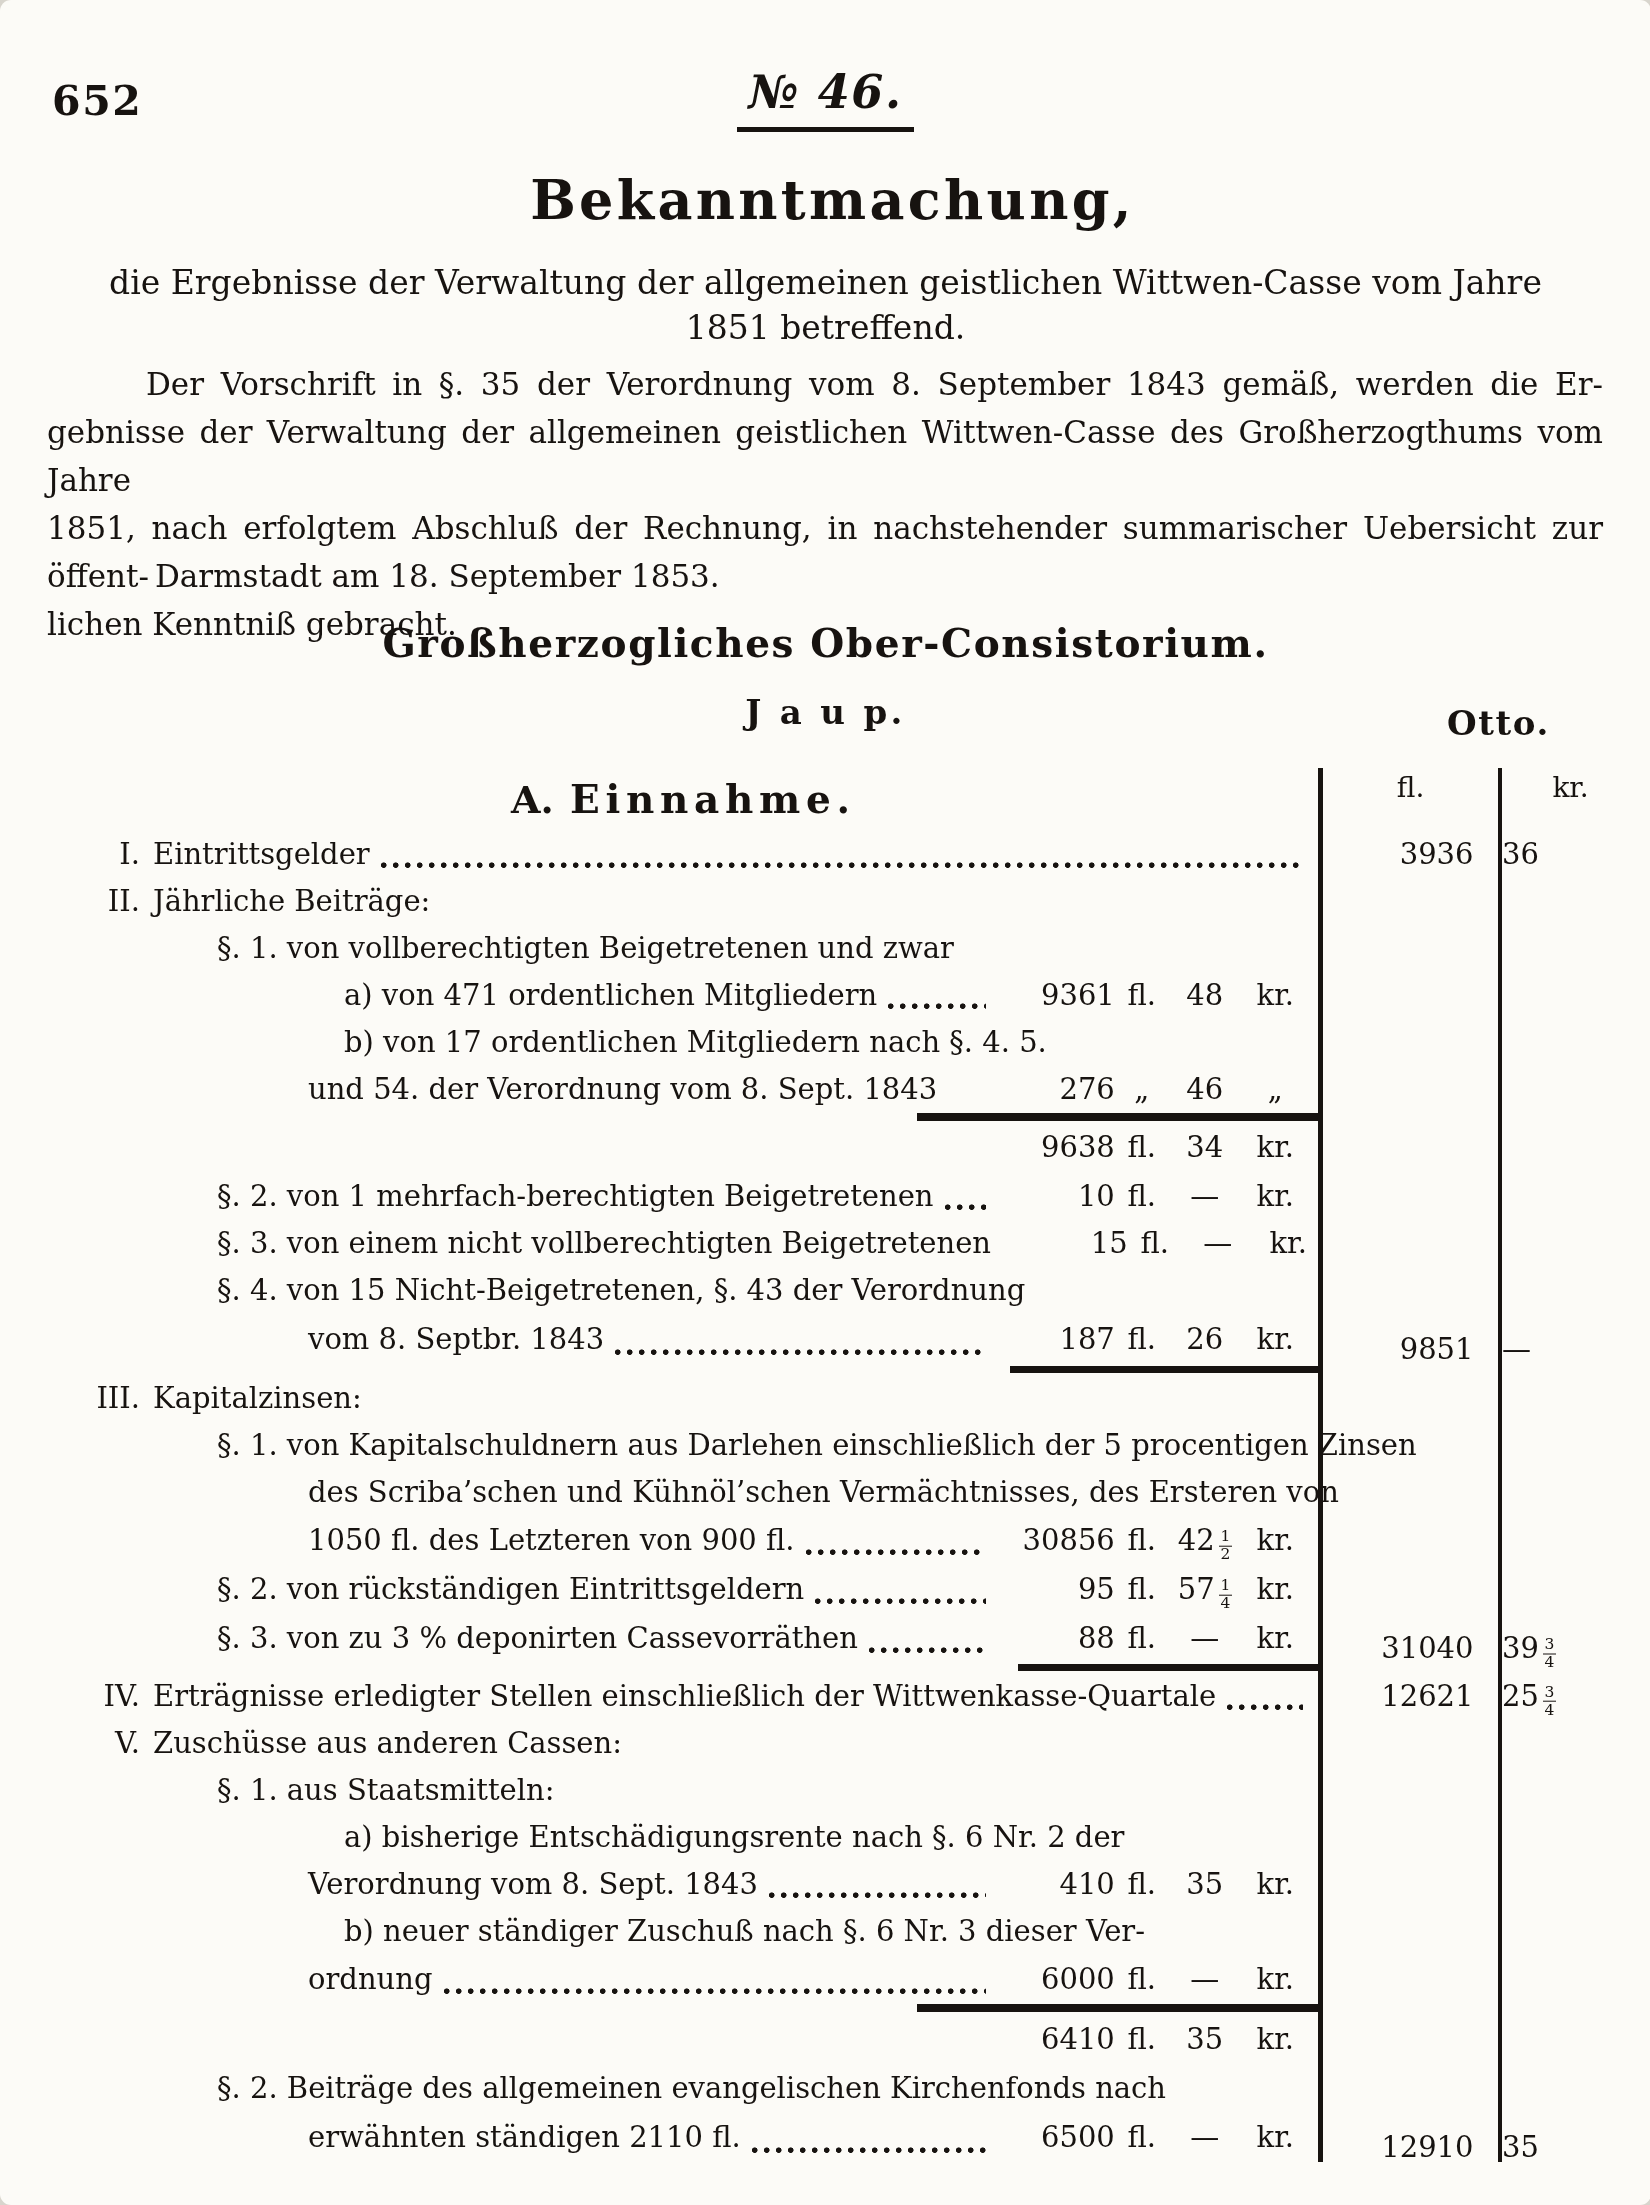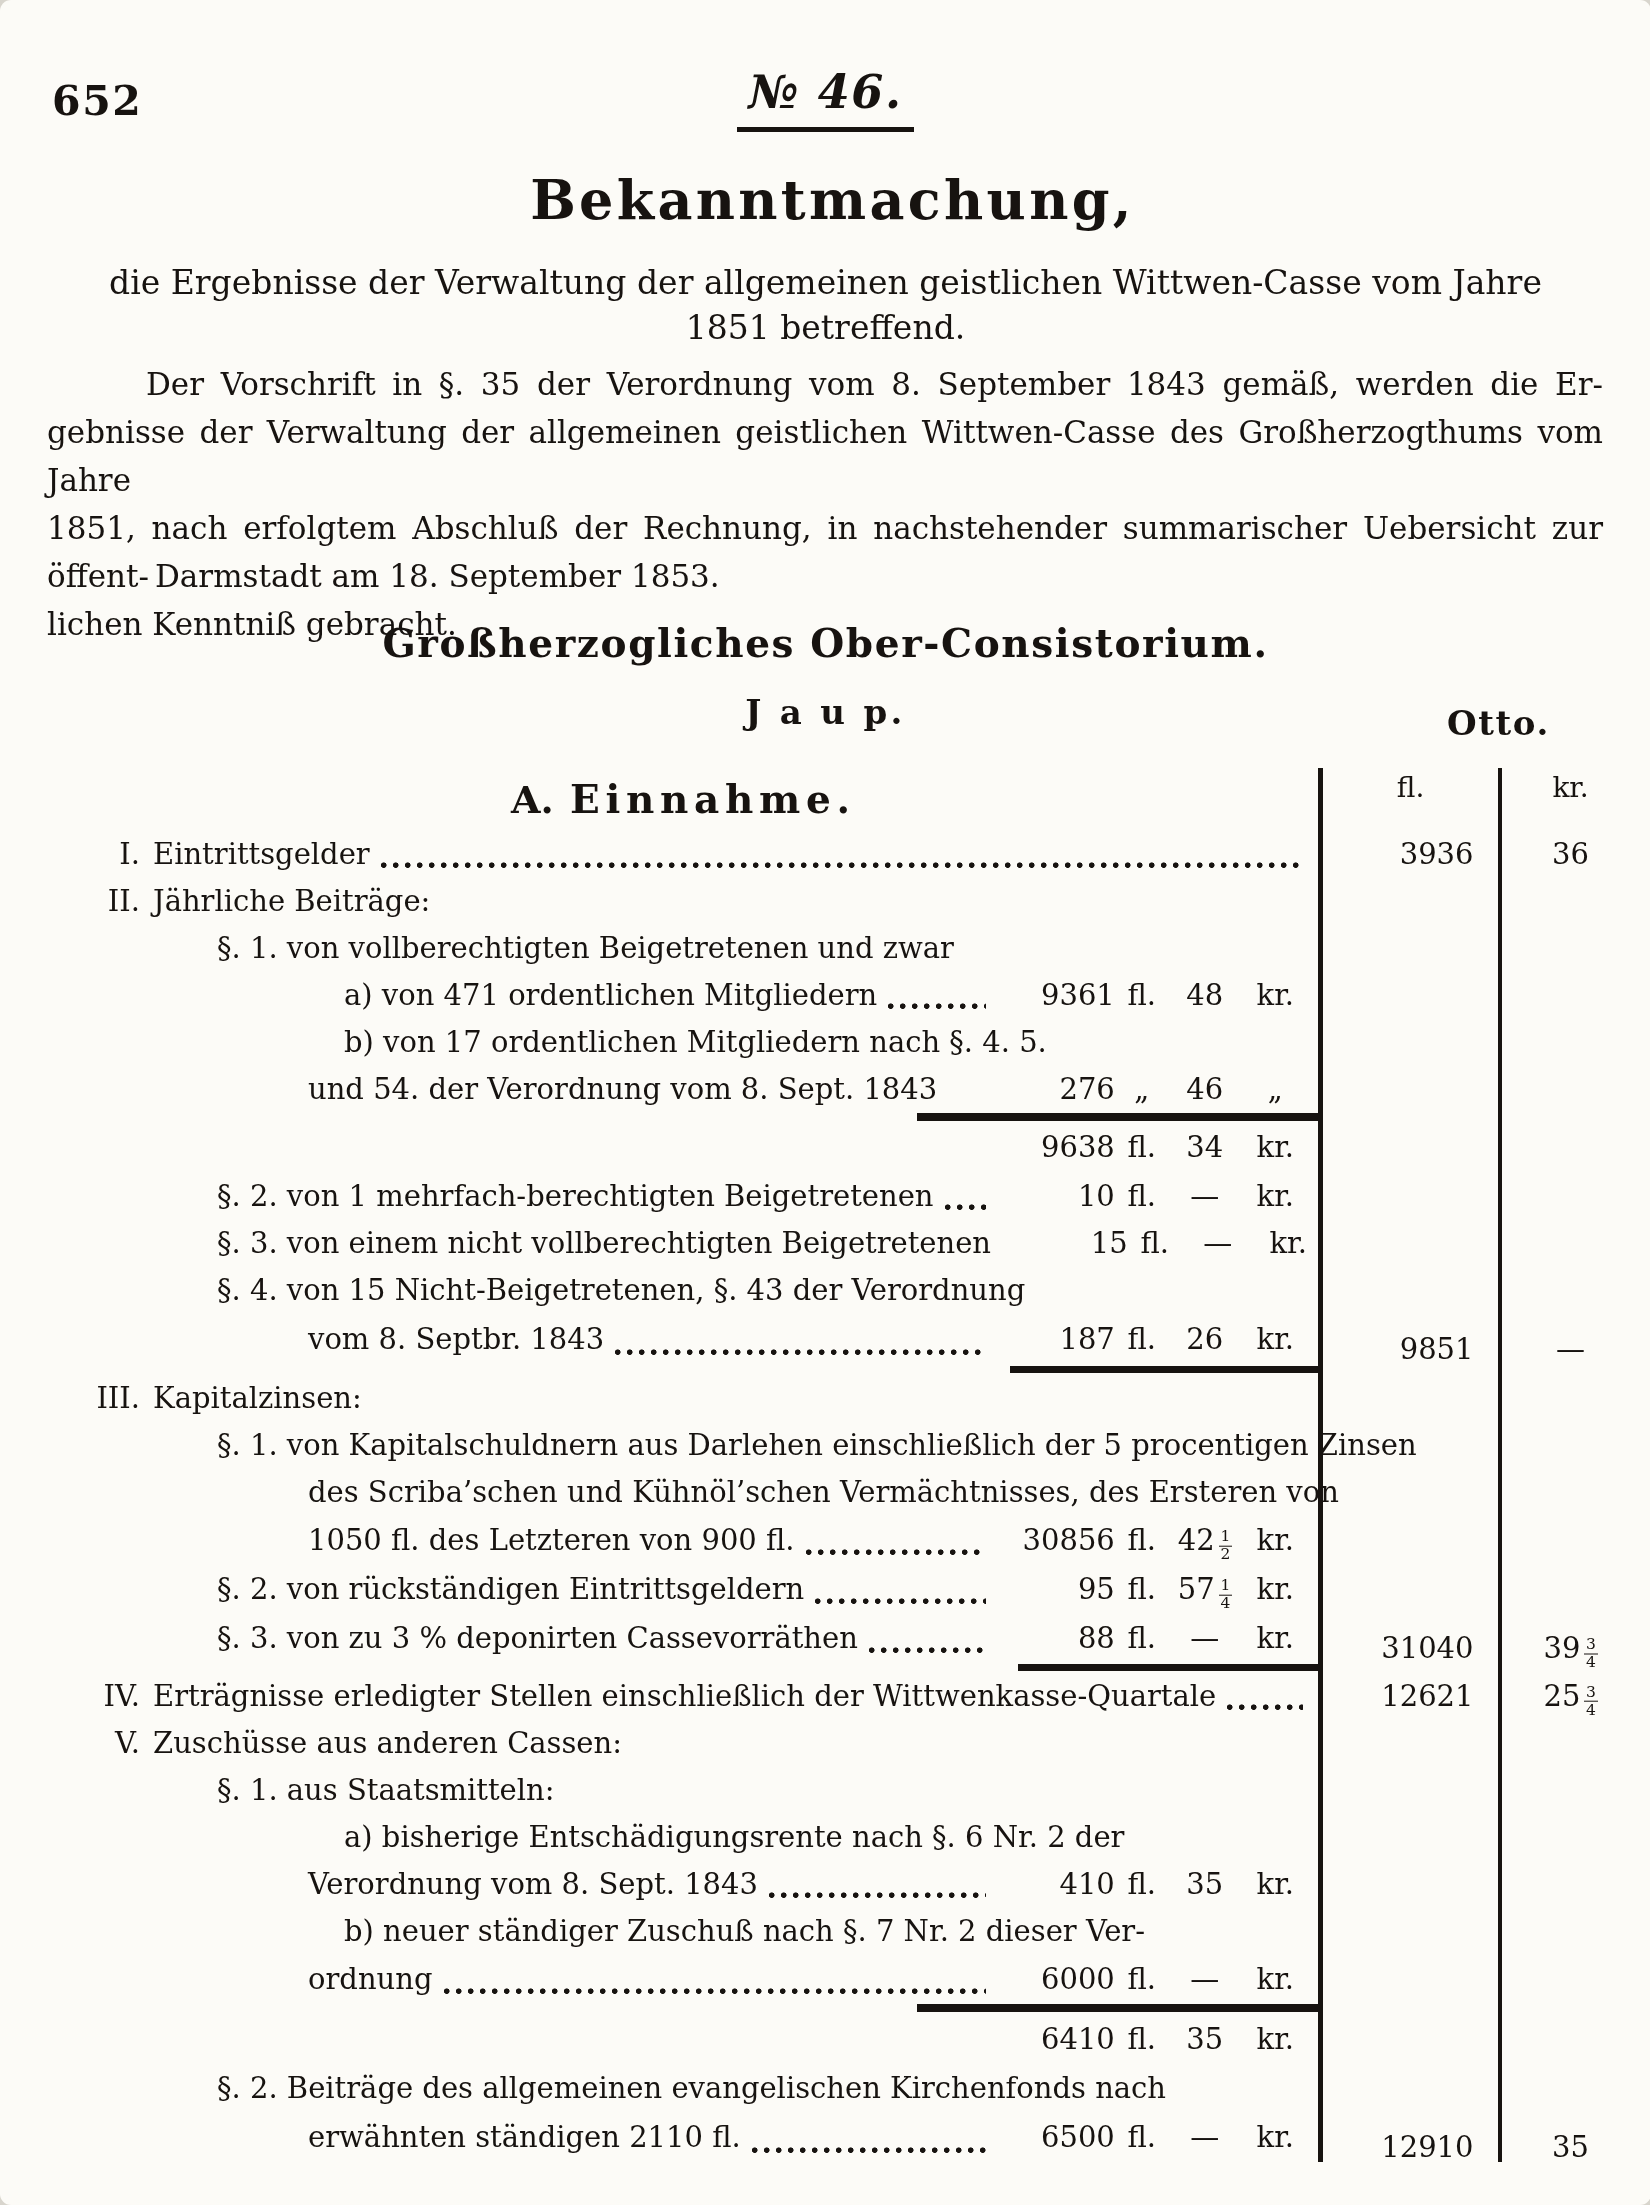--- a/index.html
+++ b/index.html
@@ -32,21 +32,21 @@
   .president{position:absolute;left:0;right:0;top:692px;text-align:center;font-size:34px;font-weight:700;letter-spacing:3.3px;}
   .secretary{position:absolute;right:101px;top:703px;font-size:34px;font-weight:700;letter-spacing:1.6px;}
 
   
   .tbl{position:absolute;left:57px;top:768px;width:1582px;font-size:29px;}
   .trow{display:flex;align-items:stretch;}
   .tb{width:1261px;box-sizing:border-box;display:flex;align-items:center;padding-right:8.2px;}
   .fc{width:180px;box-sizing:border-box;border-left:5.7px solid #171310;
       display:flex;align-items:center;justify-content:flex-end;padding-right:24.5px;}
   .kc{width:141px;box-sizing:border-box;border-left:4.9px solid #171310;
-      display:flex;align-items:center;justify-content:center;}
+      display:flex;align-items:center;}
   .r58{height:47px;} .r60{height:49px;} .r62{height:51px;}
   .hd{height:62px;}
   .hdb{justify-content:center;}
   .hdc{align-items:flex-start;justify-content:center;padding-top:3.3px;padding-right:0;font-size:28px;}
   .sectA{font-size:38px;font-weight:700;margin-right:16.3px;}
   .sectW{font-size:39px;font-weight:700;letter-spacing:5.7px;}
   .rn{flex:none;width:96px;text-align:right;padding-right:13px;box-sizing:border-box;}
   .i1{padding-left:160px;}
   .i2{padding-left:287px;}
   .i3{padding-left:251px;}
@@ -429,21 +429,21 @@
           <span class="ak">35</span>
           <span class="aku">kr.</span>
         </span>
       </div>
       <div class="fc"></div>
         <div class="kc"></div>
     </div>
 
     <div class="trow r58">
       <div class="tb i2">
-          <span class="lb">b) neuer ständiger Zuschuß nach §. 7 Nr. 2 dieser Ver-</span>
+          <span class="lb">b) neuer ständiger Zuschuß nach §. 6 Nr. 3 dieser Ver-</span>
         </div>
       <div class="fc"></div>
         <div class="kc"></div>
     </div>
 
     <div class="trow r60">
       <div class="tb i3">
         <span class="lb">ordnung</span>
         <span class="ld"></span>
         <span class="amt">

